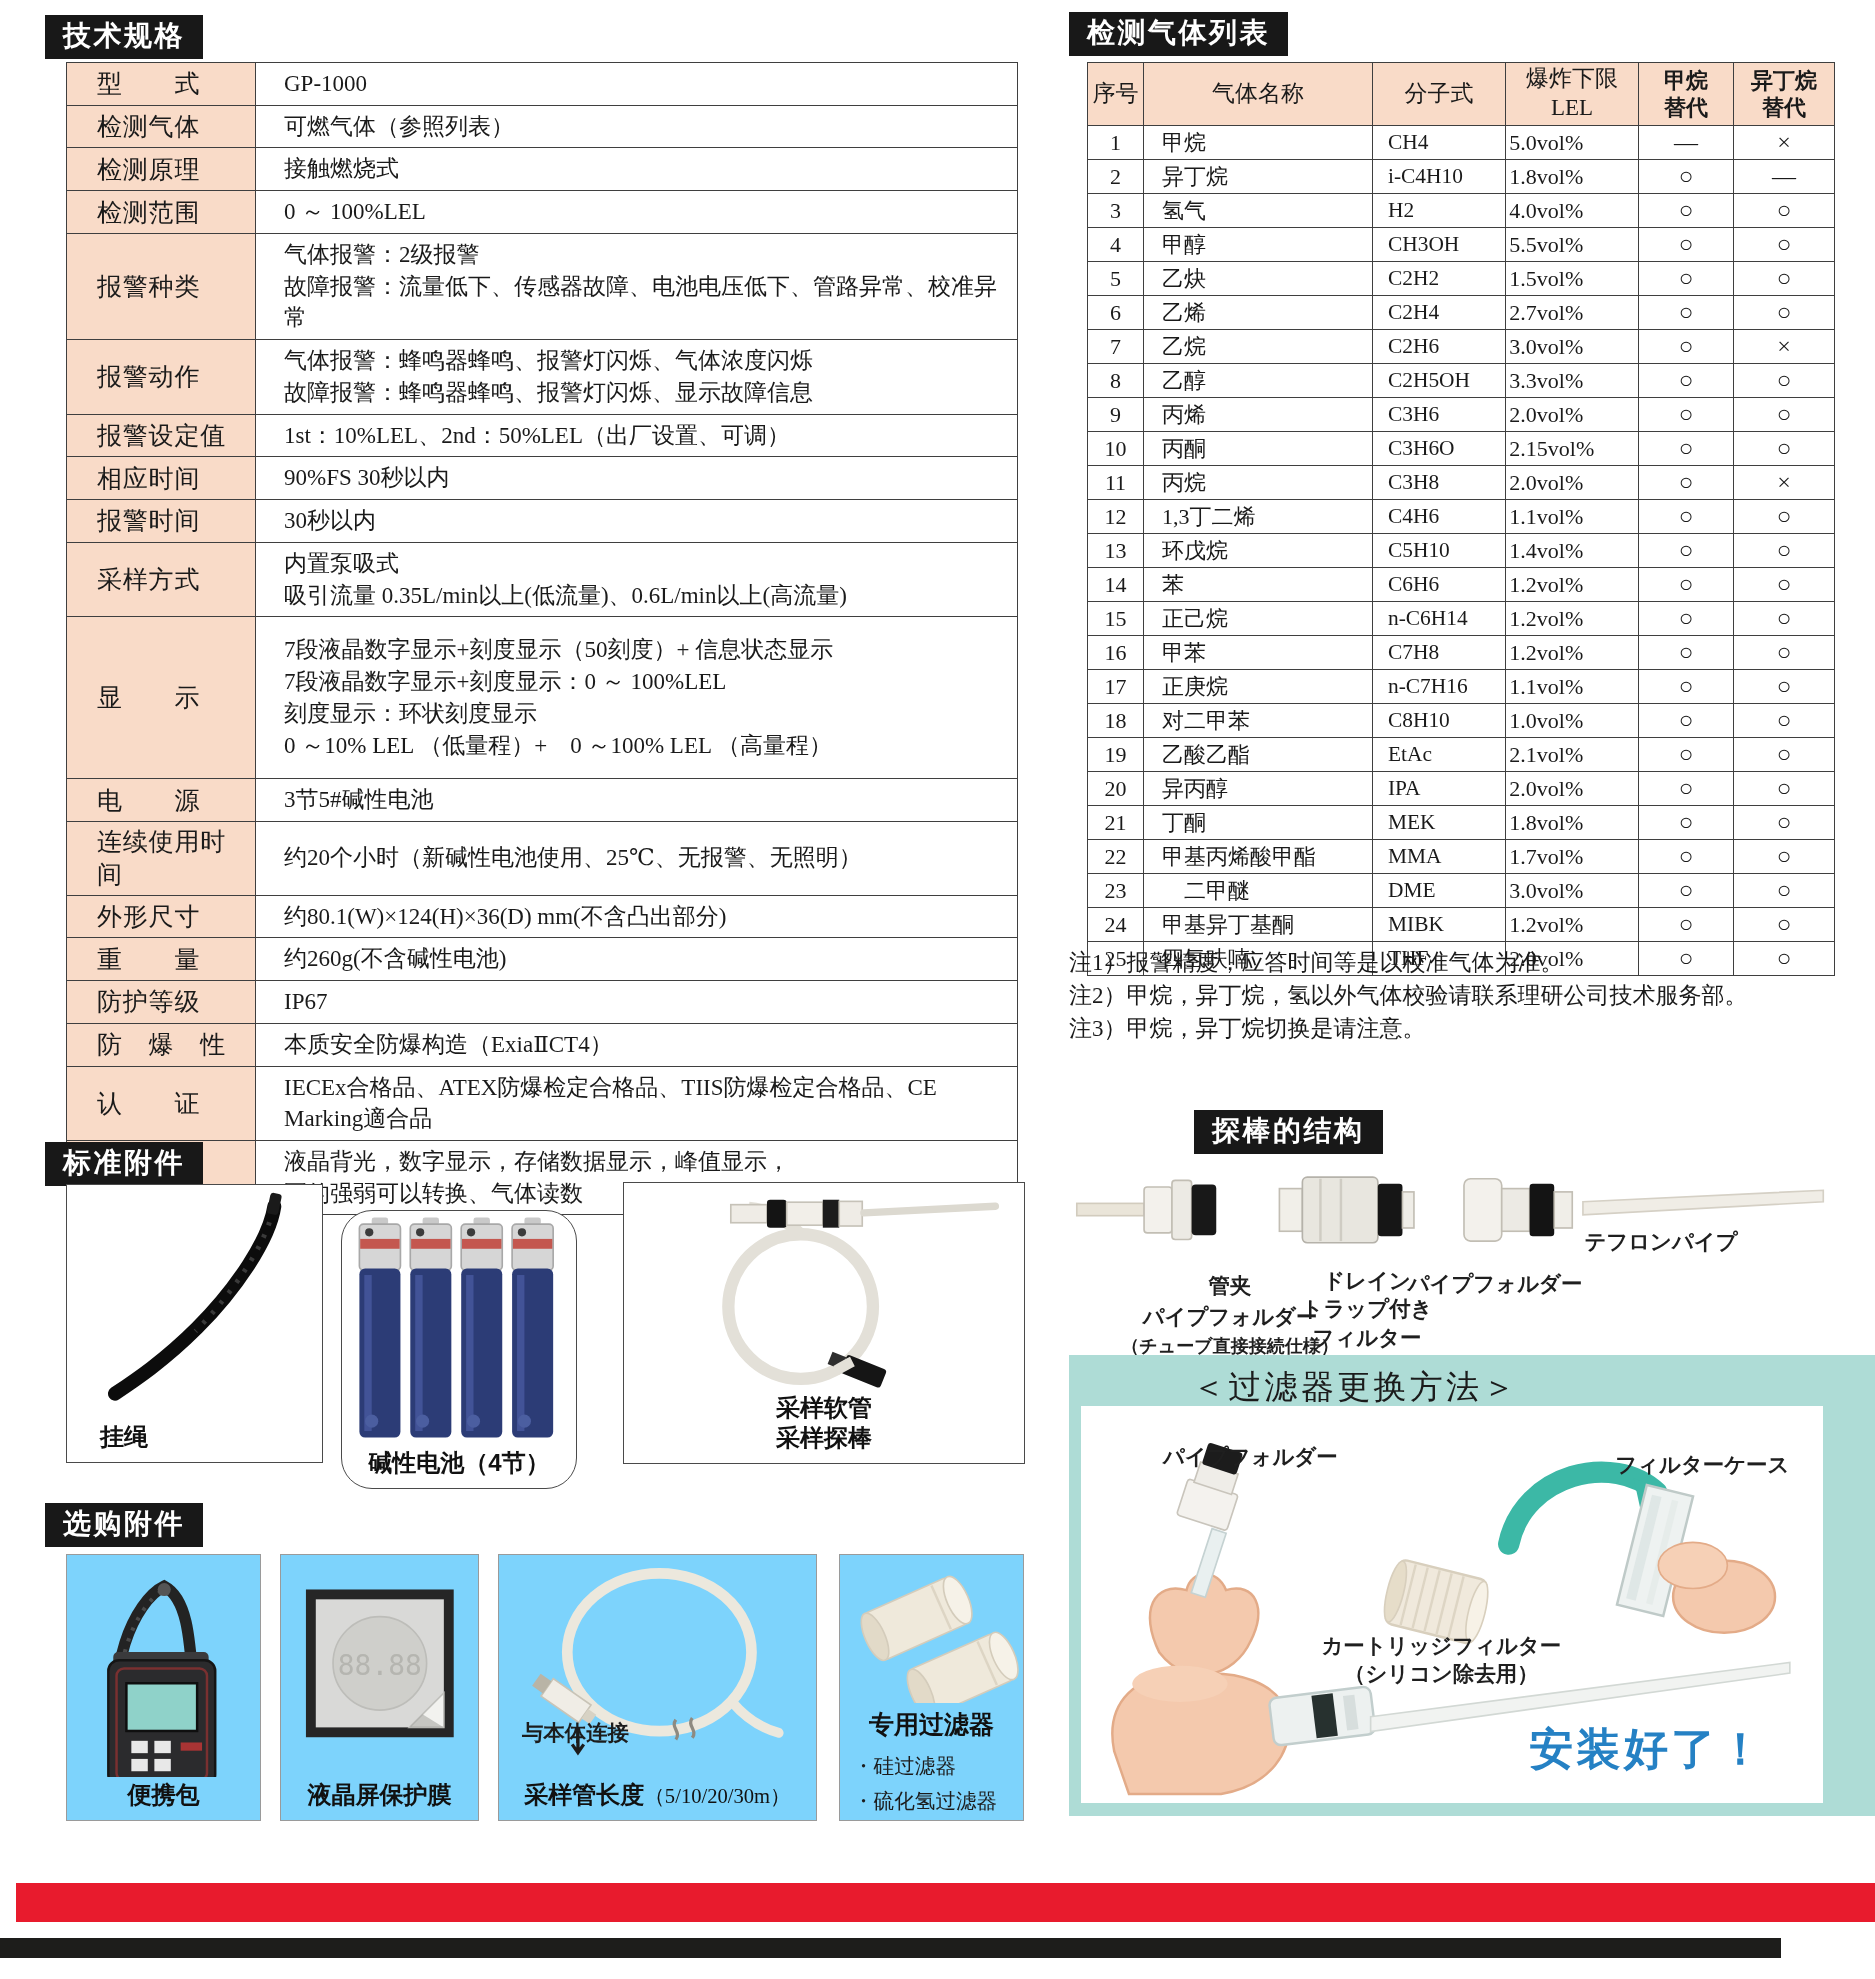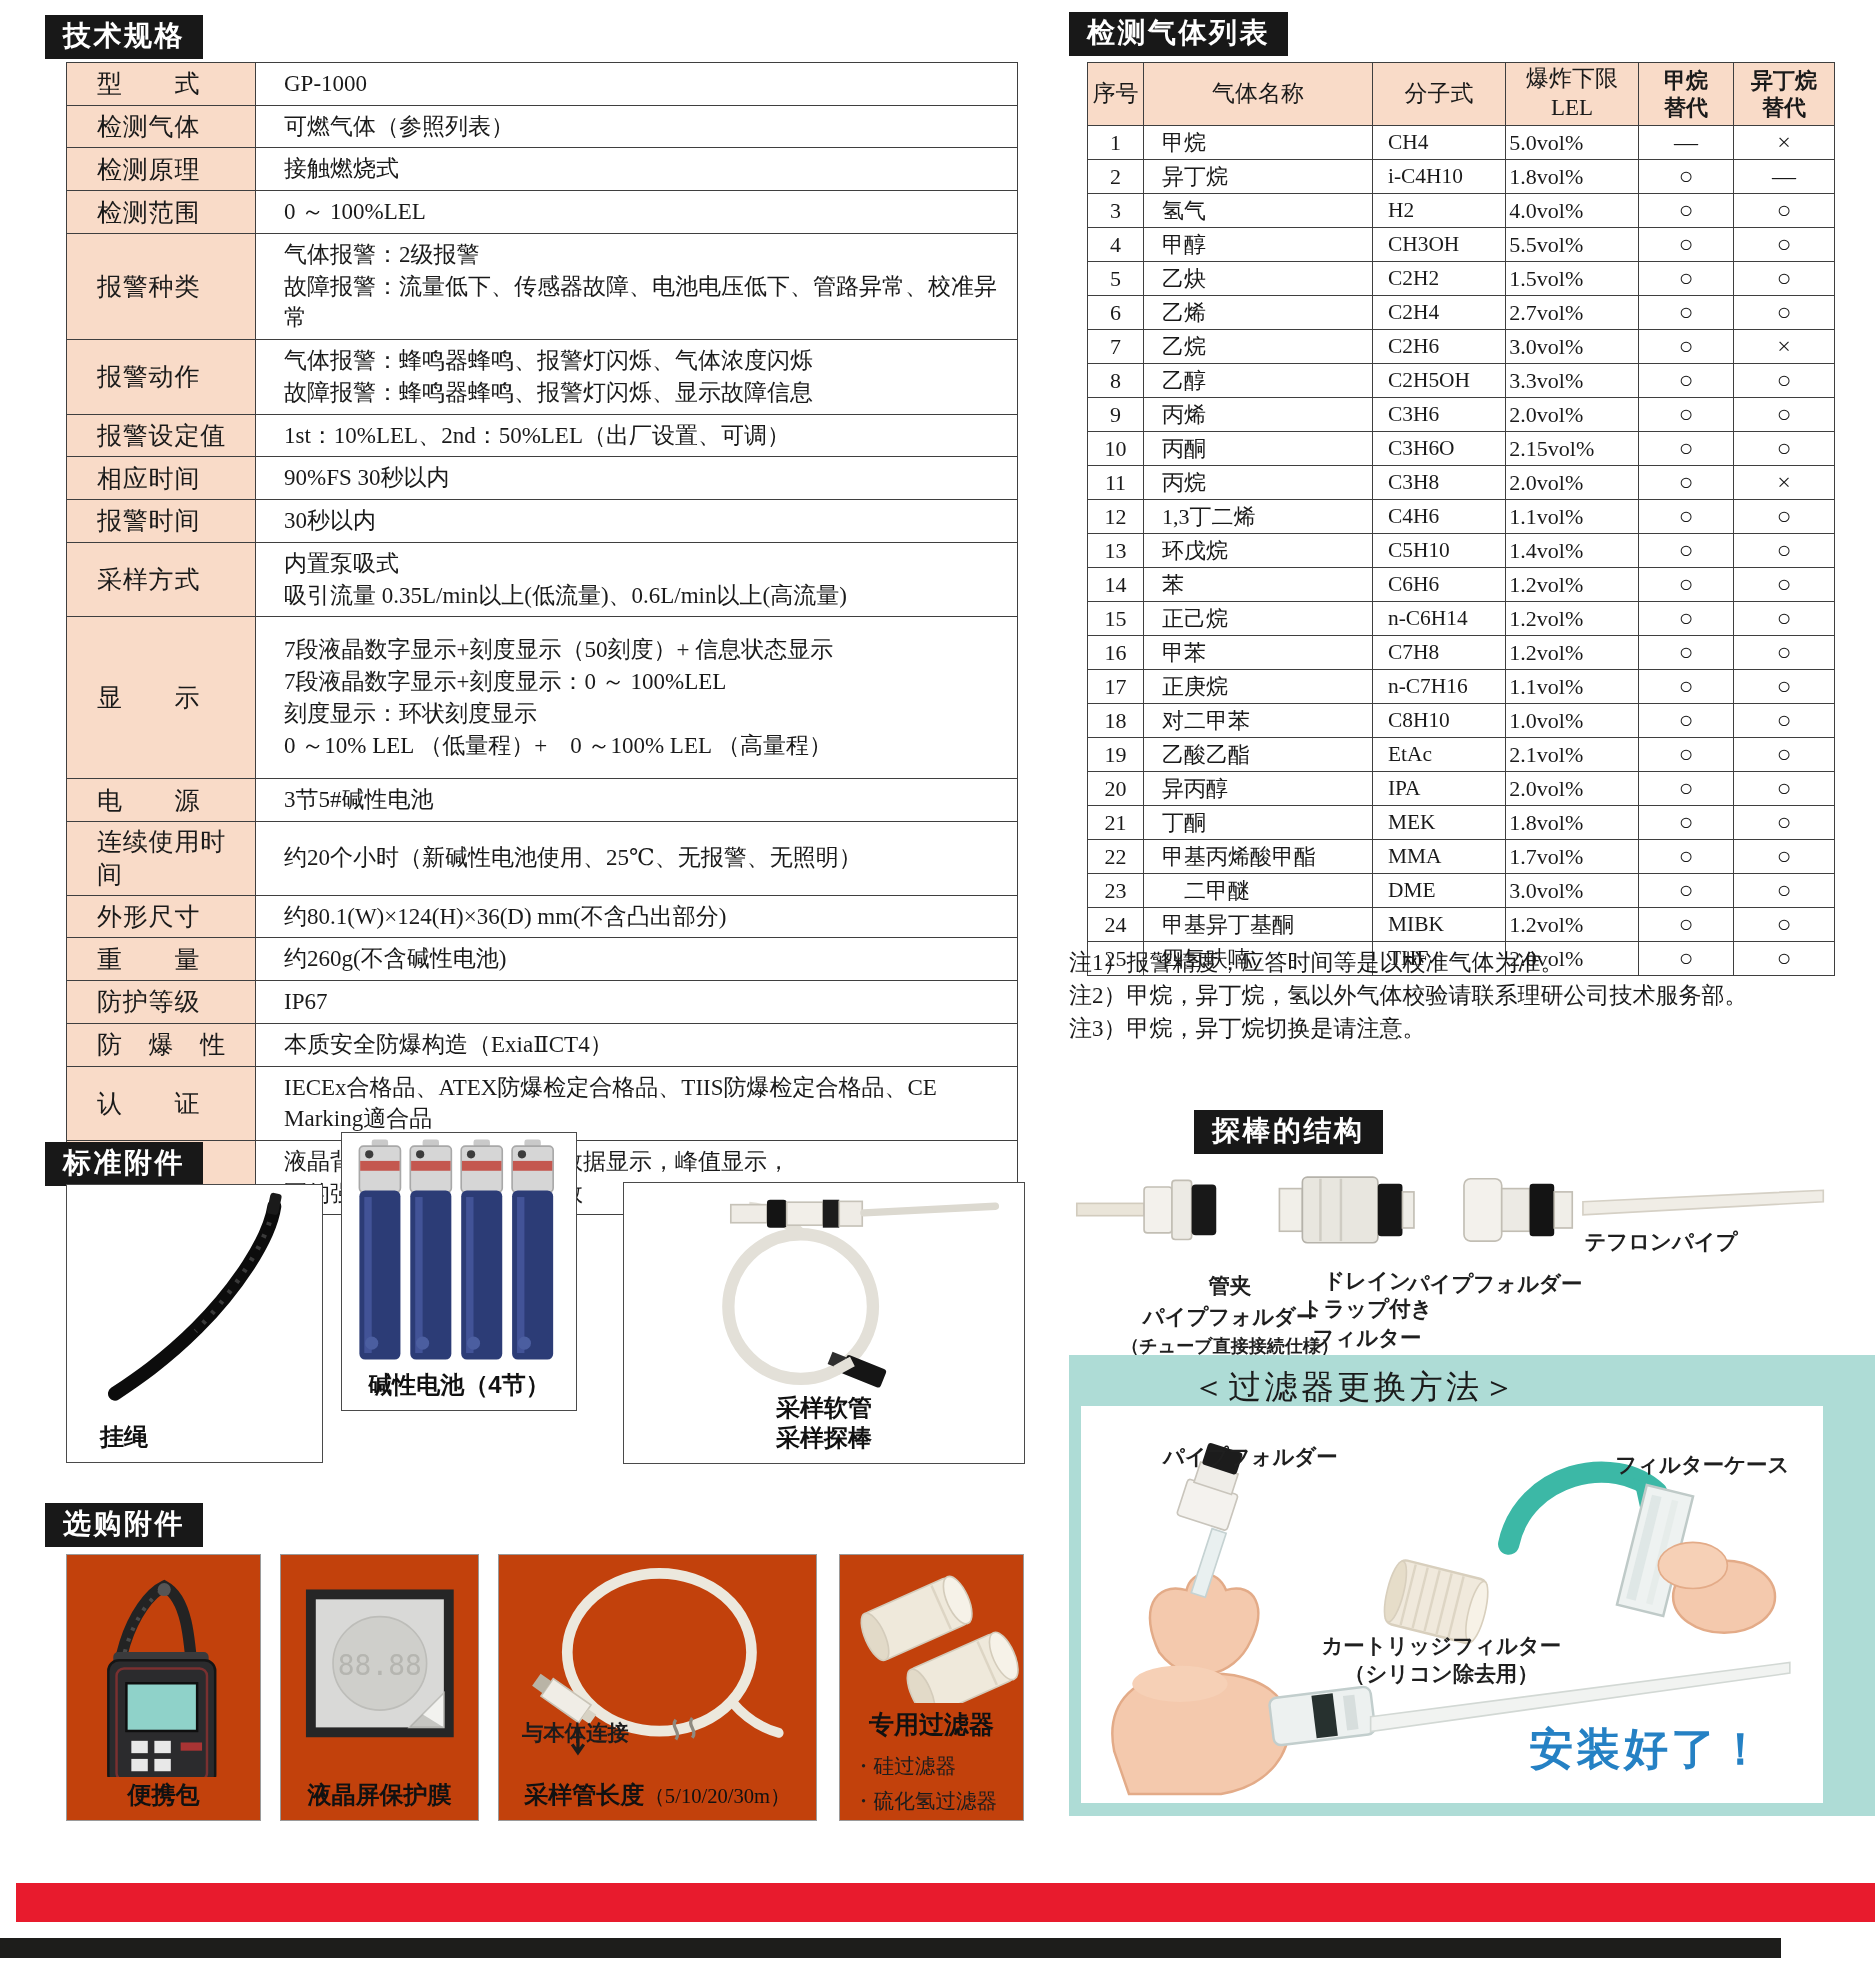--- a/index.html
+++ b/index.html
@@ -29,21 +29,21 @@
   #gas-table td.c0{text-align:center;}
   #gas-table td.c1{text-align:left;padding-left:18px;}
   #gas-table td.c2{text-align:left;padding-left:15px;font-size:21.4px;}
   #gas-table td.c3{}
   #gas-table td.c4,#gas-table td.c5{text-align:center;font-size:24px;}
 
   .note-line{position:absolute;left:1069px;font-size:23px;white-space:nowrap;}
 
   
   .std-box{position:absolute;background:#ffffff;border:1.6px solid #4a4a4a;}
-  .opt-box{position:absolute;background:#c2410c;border:0.8px solid #9a9a9a;}
+  .opt-box{position:absolute;background:#7dd3fc;border:0.8px solid #9a9a9a;}
   .caption{position:absolute;left:0;right:0;bottom:10px;text-align:center;color:#111;
            font-family:"Liberation Sans","DejaVu Sans",sans-serif;font-weight:700;
            font-size:24px;line-height:1.25;white-space:pre-line;}
   .caption.left{text-align:left;left:33px;right:auto;}
   .cap-suffix{font-weight:400;font-size:20.6px;font-family:"Liberation Serif","DejaVu Serif",serif;}
 
   .annot{position:absolute;font-size:21.4px;font-weight:600;color:#1c1c1c;
          font-family:"Liberation Serif","DejaVu Serif",serif;white-space:nowrap;}
   .bullet{position:absolute;left:13px;font-size:20.6px;color:#1c1c1c;white-space:nowrap;}
   .filters-cap{position:absolute;left:0;right:0;text-align:center;
@@ -173,21 +173,21 @@
 
   <div class="std-box" style="left:66px;top:1184px;width:255px;height:277px;">
     <svg width="252" height="230" viewBox="0 0 306 280">
       <path d="M252 26 C 246 66, 206 126, 158 174 C 118 214, 82 238, 58 254" stroke="#0c0c0c" stroke-width="17" fill="none" stroke-linecap="round"></path>
       <path d="M250 30 C 243 70, 203 130, 156 178" stroke="#3a3a3a" stroke-width="6" fill="none" stroke-dasharray="4 12"></path>
       <rect x="245" y="10" width="14" height="26" rx="4" fill="#1a1a1a" transform="rotate(12 252 23)"></rect>
     </svg>
     <div class="caption left">挂绳</div>
   </div>
 
-  <div class="std-box" style="left:341px;top:1132px;width:234px;height:277px;">
+  <div class="std-box" style="left:341px;top:1210px;width:234px;height:277px;border-radius:31px;">
     <svg width="231" height="234" viewBox="0 0 281 285">
       <g id="bat">
         <g transform="translate(21,8)">
           <rect x="15" y="0" width="20" height="9" rx="3" fill="#c9c9c9"></rect>
           <rect x="0" y="8" width="50" height="56" rx="5" fill="#d6d6d6" stroke="#a8a8a8" stroke-width="2"></rect>
           <rect x="1" y="26" width="48" height="12" fill="#c4574f"></rect>
           <circle cx="12" cy="18" r="5" fill="#3c3c3c"></circle>
           <rect x="0" y="62" width="50" height="206" rx="7" fill="#2c3c76"></rect>
           <rect x="6" y="70" width="9" height="190" fill="#46579e" opacity="0.85"></rect>
           <circle cx="15" cy="248" r="8" fill="#4b5ea0"></circle>

